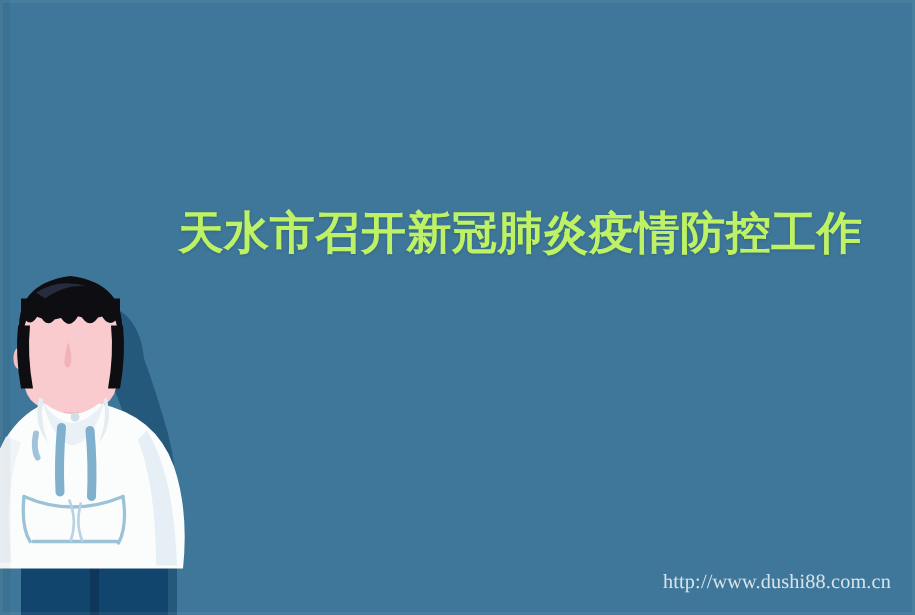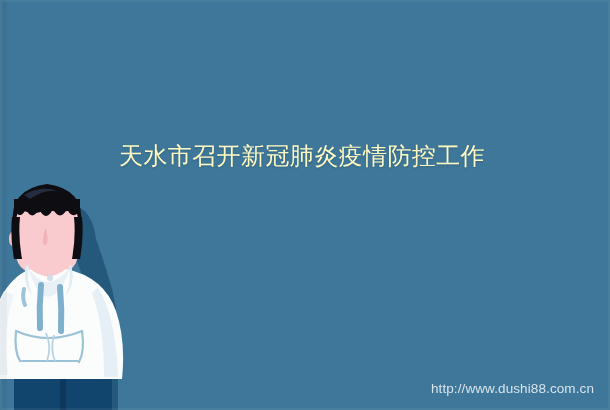--- a/index.html
+++ b/index.html
@@ -39,39 +39,40 @@
     z-index: 39;
   }
 
   
   #headline {
     position: absolute;
     left: 119px;
     top: 136px;
     width: 470px;
     z-index: 30;
-    color: #fef9c3;
-    font-size: 24px;
+    color: #bef264;
+    font-size: 30px;
     line-height: 39px;
     letter-spacing: 0.4px;
-    font-weight: 400;
+    font-weight: 700;
     text-shadow: 0 1px 2px rgba(20,55,78,0.28);
   }
   .headline-line { display: block; white-space: nowrap; }
 
   
   #watermark {
     position: absolute;
     right: 16px;
     bottom: 14px;
     z-index: 35;
     color: rgba(255,255,255,0.80);
     font-size: 13.5px;
     letter-spacing: 0.1px;
     white-space: nowrap;
+    font-family: Liberation Serif, serif;
   }
 
   
   #illustration {
     position: absolute;
     left: 0;
     bottom: 0;
     width: 150px;
     height: 245px;
     z-index: 20;

